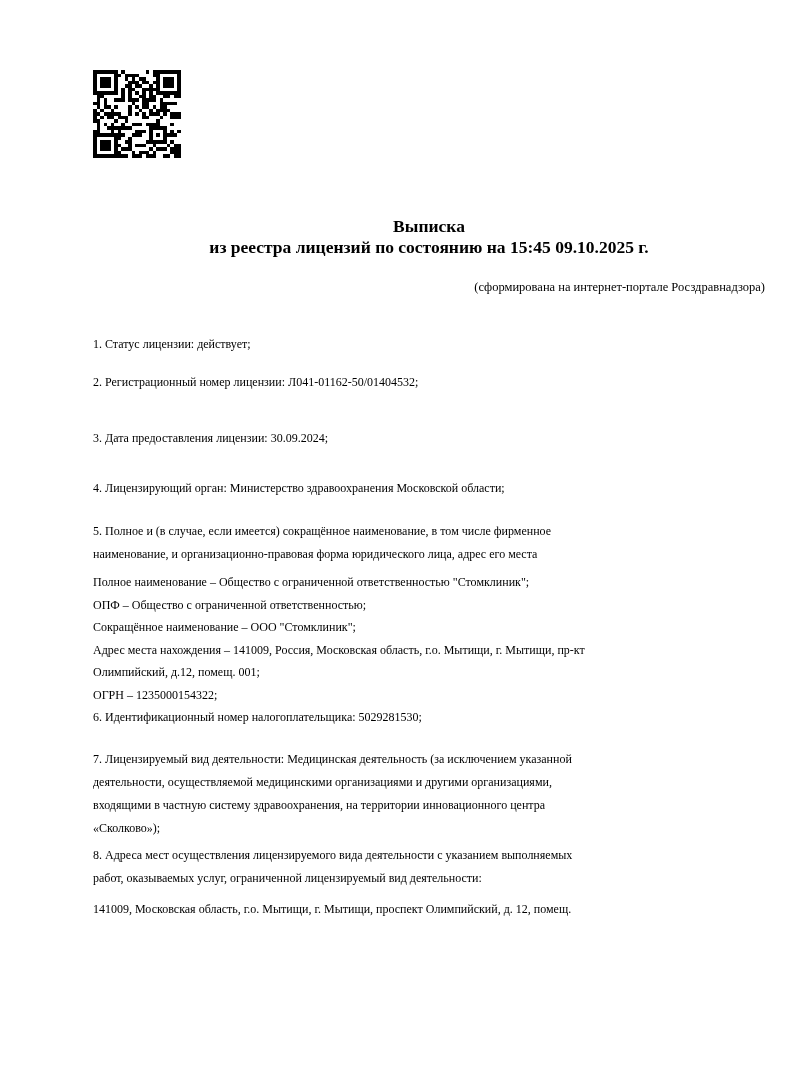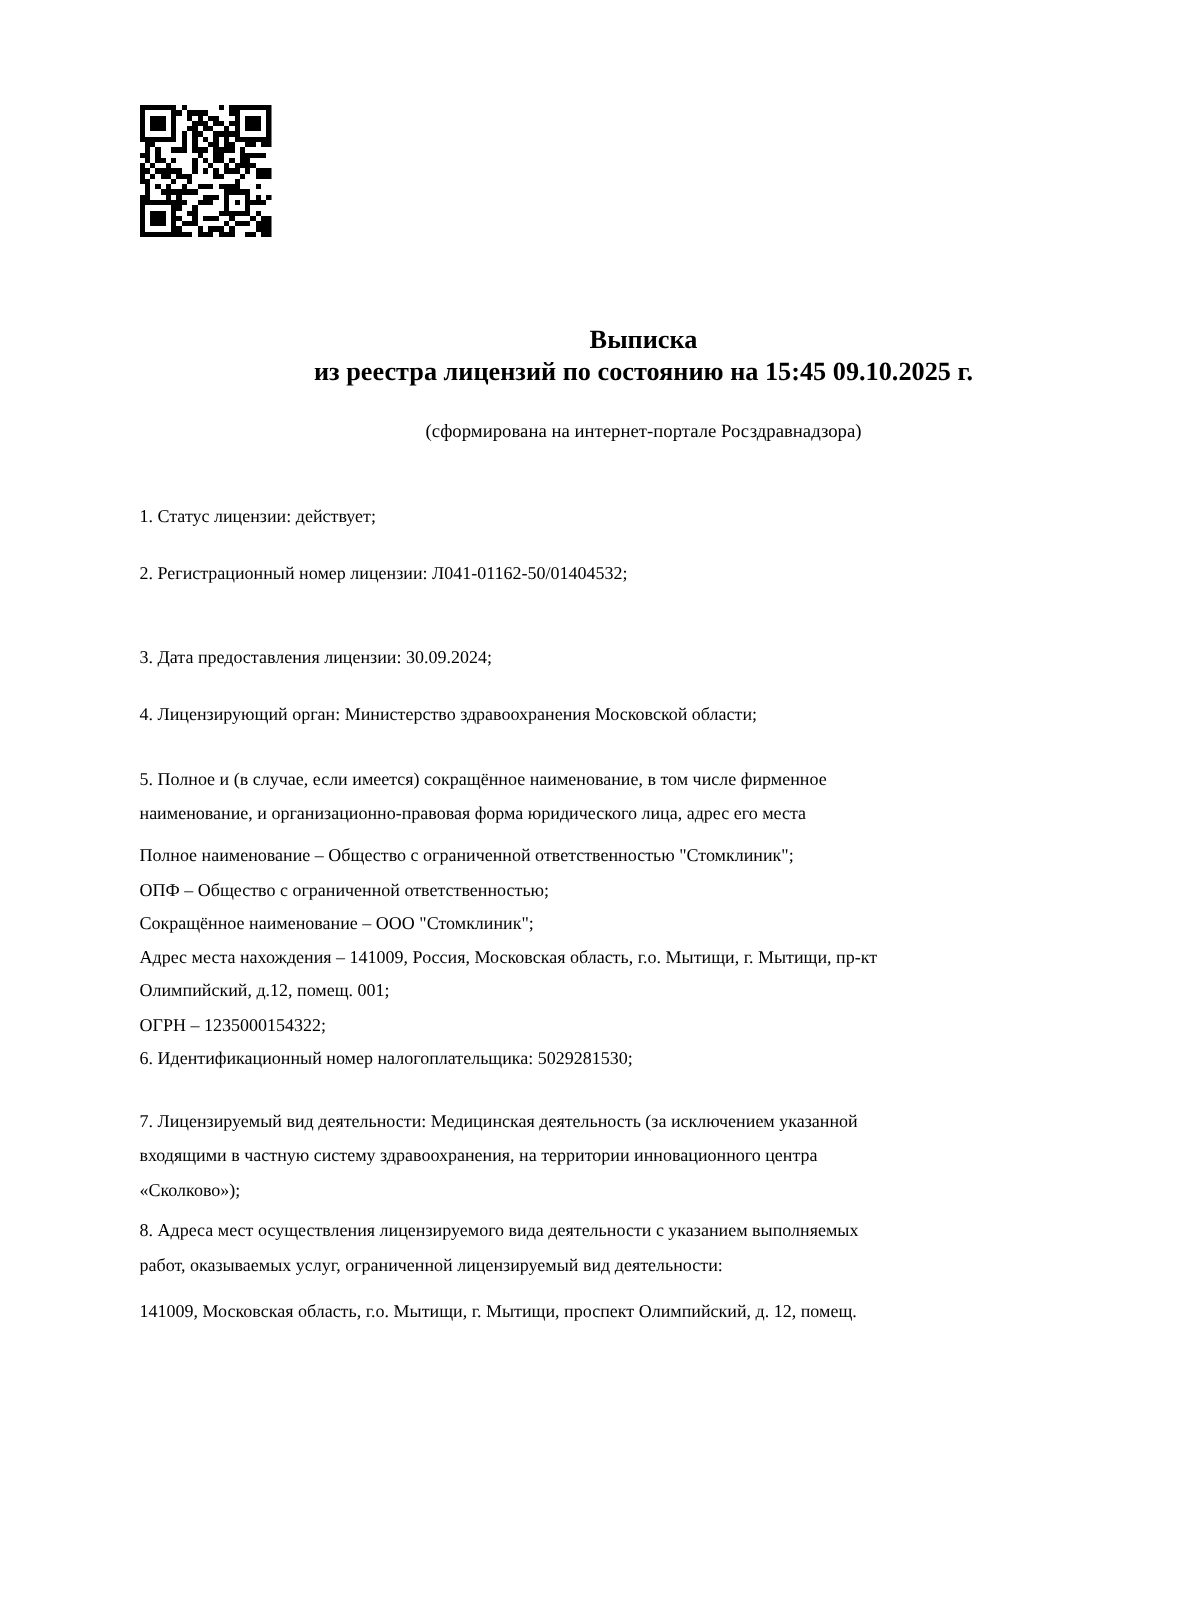--- a/index.html
+++ b/index.html
@@ -29,21 +29,21 @@
   }
   .title {
     margin: 216px 0 0 0;
     text-align: center;
     font-weight: bold;
     font-size: 17.5px;
     line-height: 21px;
   }
   .subtitle {
     margin: 21px 0 0 0;
-    text-align: center;
+    text-align: right;
     font-size: 12.5px;
     line-height: 17px;
   }
   .para {
     margin: 0;
     font-size: 12px;
     line-height: 23px;
   }
   .para .ln { white-space: nowrap; }
   .org { line-height: 22.5px; }
@@ -398,21 +398,21 @@
     </div>
 
     <div class="para" style="margin-top:15px">
       <div class="ln">2. Регистрационный номер лицензии: Л041-01162-50/01404532;</div>
     </div>
 
     <div class="para" style="margin-top:33px">
       <div class="ln">3. Дата предоставления лицензии: 30.09.2024;</div>
     </div>
 
-    <div class="para" style="margin-top:15px">
+    <div class="para" style="margin-top:27px">
       <div class="ln">4. Лицензирующий орган: Министерство здравоохранения Московской области;</div>
     </div>
 
     <div class="para" style="margin-top:20px">
       <div class="ln">5. Полное и (в случае, если имеется) сокращённое наименование, в том числе фирменное</div>
       <div class="ln">наименование, и организационно-правовая форма юридического лица, адрес его места</div>
     </div>
 
     <div class="para org" style="margin-top:5px">
       <div class="ln">Полное наименование – Общество с ограниченной ответственностью "Стомклиник";</div>
@@ -422,20 +422,21 @@
       <div class="ln">Олимпийский, д.12, помещ. 001;</div>
       <div class="ln">ОГРН – 1235000154322;</div>
     </div>
 
     <div class="para" style="margin-top:0">
       <div class="ln">6. Идентификационный номер налогоплательщика: 5029281530;</div>
     </div>
 
     <div class="para" style="margin-top:19px">
       <div class="ln">7. Лицензируемый вид деятельности: Медицинская деятельность (за исключением указанной</div>
+      <div class="ln">деятельности, осуществляемой медицинскими организациями и другими организациями,</div>
       <div class="ln">входящими в частную систему здравоохранения, на территории инновационного центра</div>
       <div class="ln">«Сколково»);</div>
     </div>
 
     <div class="para" style="margin-top:4px">
       <div class="ln">8. Адреса мест осуществления лицензируемого вида деятельности с указанием выполняемых</div>
       <div class="ln">работ, оказываемых услуг, ограниченной лицензируемый вид деятельности:</div>
     </div>
 
     <div class="para" style="margin-top:8px">

